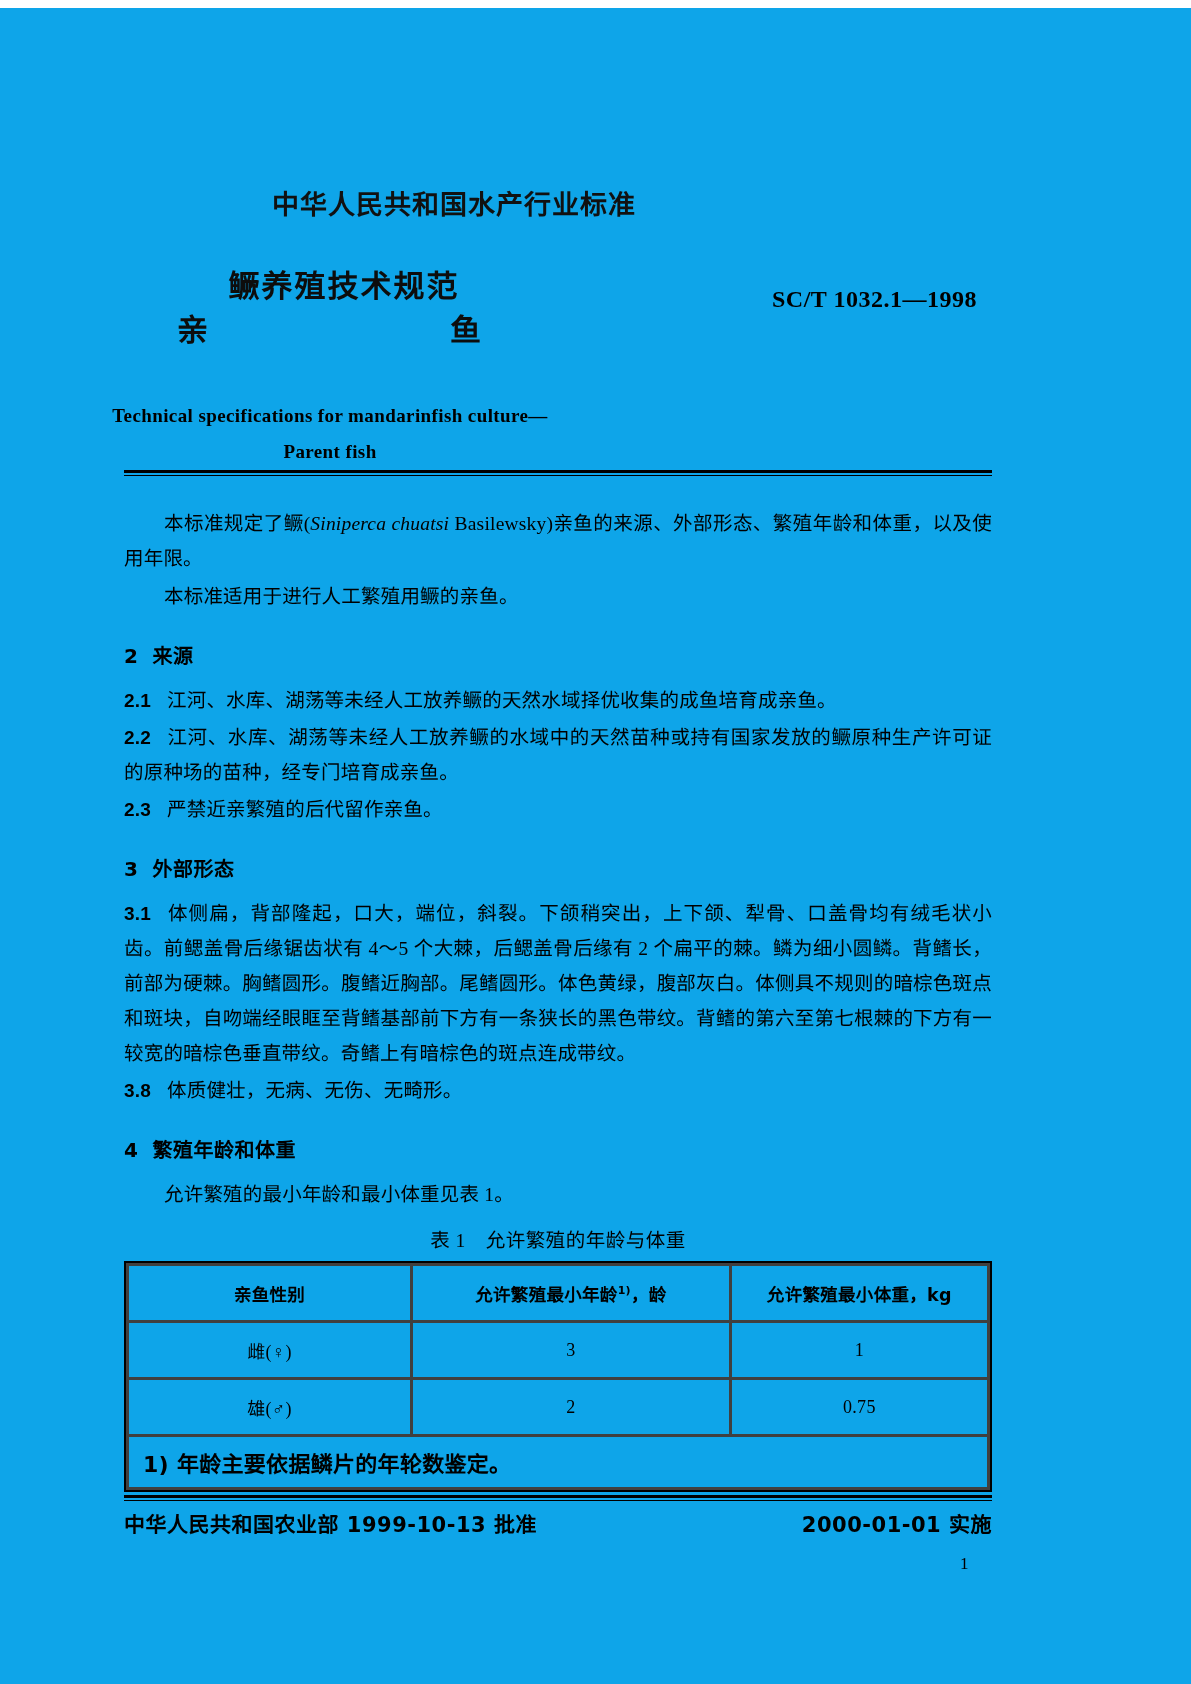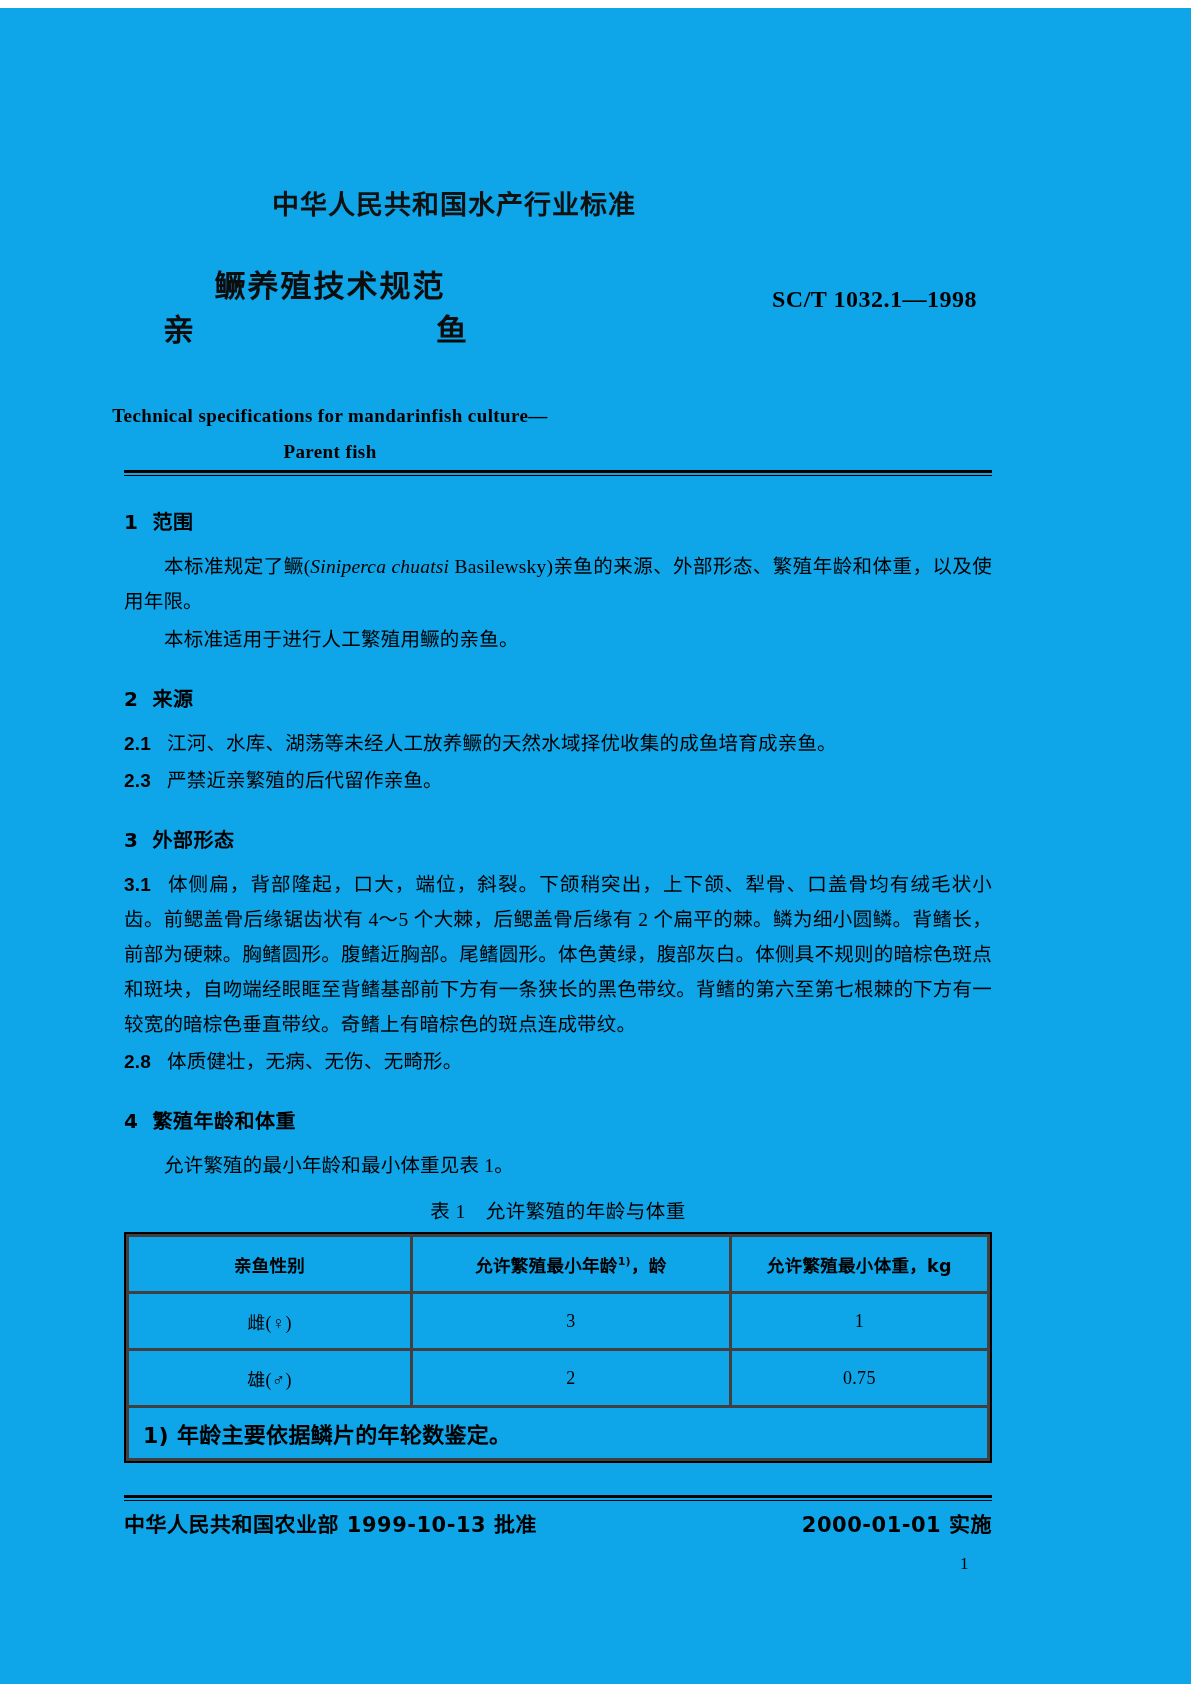--- a/index.html
+++ b/index.html
@@ -34,21 +34,21 @@
     letter-spacing: 1px;
     color: #111;
   }
   .title-row {
     position: relative;
     margin-top: 42px;
     height: 110px;
   }
   .title-cn {
     position: absolute;
-    left: 0;
+    left: 14px;
     top: 0;
     width: 660px;
     text-align: center;
     font-family: "DejaVu Sans", "Liberation Sans", sans-serif;
     font-weight: bold;
     color: #0d0d0d;
   }
   .title-cn .line1 {
     font-size: 31px;
     letter-spacing: 2px;
@@ -222,37 +222,35 @@
     <div class="title-en">
       <div>Technical specifications for mandarinfish culture—</div>
       <div>Parent fish</div>
     </div>
   </div>
 
   <div class="rule-top"></div>
 
   <div class="body-block">
 
-    <div class="h2">
-      <span class="num">1</span><span>范围</span>
-    </div>
     <p class="para indent"><span>本标准规定了鳜(</span><span class="it">Siniperca chuatsi</span><span> Basilewsky)亲鱼的来源、外部形态、繁殖年龄和体重，以及使用年限。</span></p>
     <p class="para indent">本标准适用于进行人工繁殖用鳜的亲鱼。</p>
 
     <div class="h2">
       <span class="num">2</span><span>来源</span>
     </div>
     <p class="para clause"><span class="clause-num">2.1</span><span>江河、水库、湖荡等未经人工放养鳜的天然水域择优收集的成鱼培育成亲鱼。</span></p>
+    <p class="para clause"><span class="clause-num">2.2</span><span>江河、水库、湖荡等未经人工放养鳜的水域中的天然苗种或持有国家发放的鳜原种生产许可证的原种场的苗种，经专门培育成亲鱼。</span></p>
     <p class="para clause"><span class="clause-num">2.3</span><span>严禁近亲繁殖的后代留作亲鱼。</span></p>
 
     <div class="h2">
       <span class="num">3</span><span>外部形态</span>
     </div>
     <p class="para clause"><span class="clause-num">3.1</span><span>体侧扁，背部隆起，口大，端位，斜裂。下颌稍突出，上下颌、犁骨、口盖骨均有绒毛状小齿。前鳃盖骨后缘锯齿状有 4～5 个大棘，后鳃盖骨后缘有 2 个扁平的棘。鳞为细小圆鳞。背鳍长，前部为硬棘。胸鳍圆形。腹鳍近胸部。尾鳍圆形。体色黄绿，腹部灰白。体侧具不规则的暗棕色斑点和斑块，自吻端经眼眶至背鳍基部前下方有一条狭长的黑色带纹。背鳍的第六至第七根棘的下方有一较宽的暗棕色垂直带纹。奇鳍上有暗棕色的斑点连成带纹。</span></p>
-    <p class="para clause"><span class="clause-num">2.8</span><span>体质健壮，无病、无伤、无畸形。</span></p>
+    <p class="para clause"><span class="clause-num">3.8</span><span>体质健壮，无病、无伤、无畸形。</span></p>
 
     <div class="h2">
       <span class="num">4</span><span>繁殖年龄和体重</span>
     </div>
     <p class="para indent">允许繁殖的最小年龄和最小体重见表 1。</p>
 
     <div class="table-caption"><span class="cap-num">表 1</span><span>允许繁殖的年龄与体重</span></div>
 
     <div class="outer-wrap">
       <table class="data">

